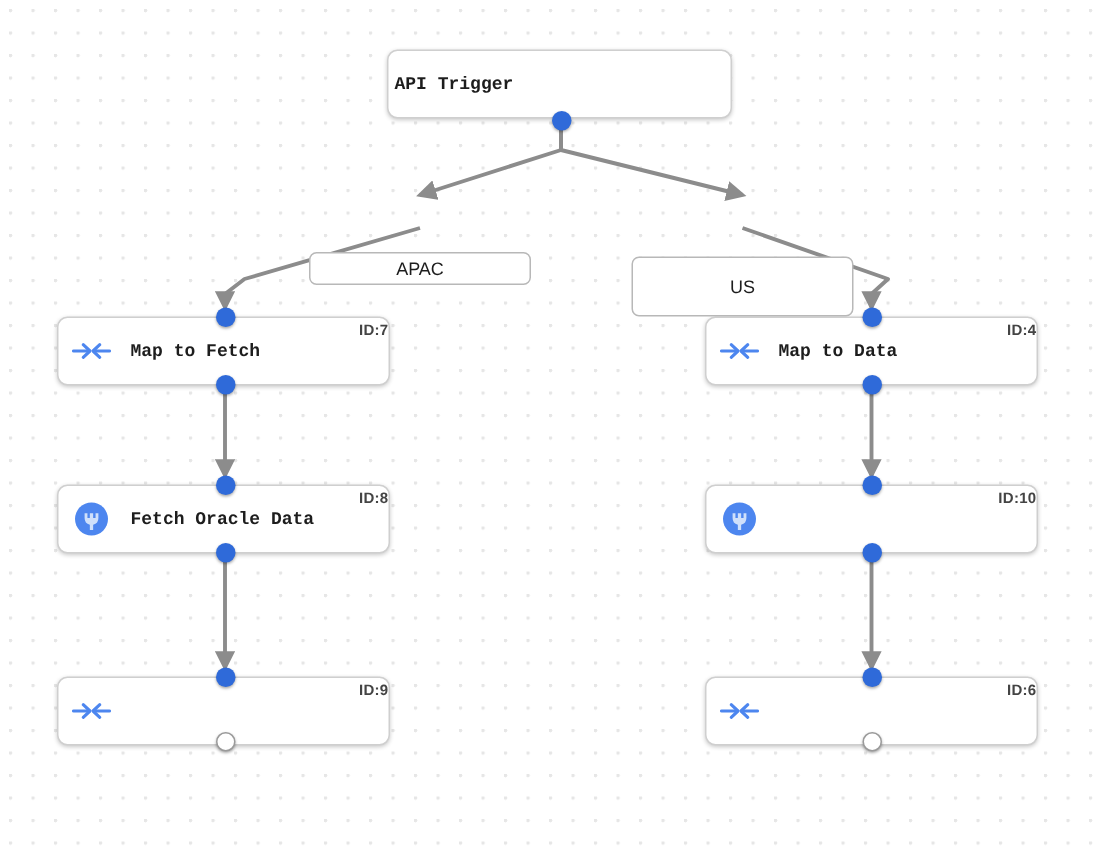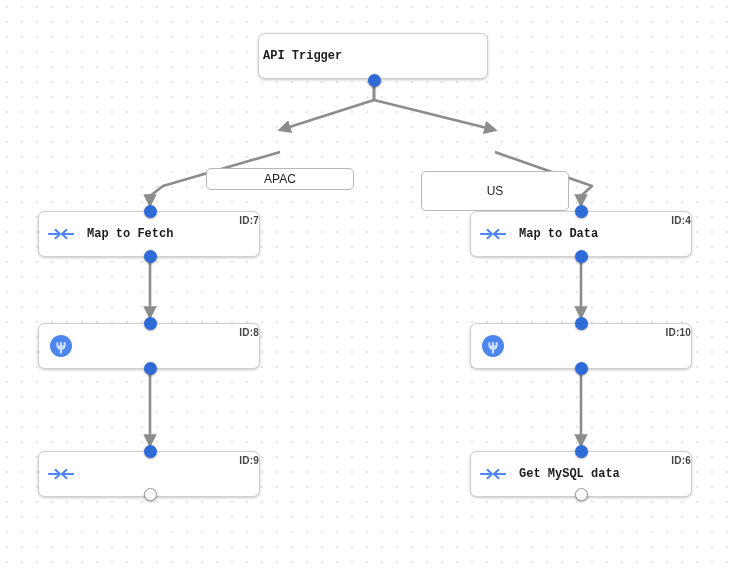--- a/index.html
+++ b/index.html
@@ -156,20 +156,21 @@
         </div>
       </div>
       <div class="node" style="left: 38px; top: 323px; width: 222px; height: 46px;">
         <div class="node-body">
           <div class="icon-box">
             <svg width="24" height="24" viewBox="0 0 24 24" xmlns="http://www.w3.org/2000/svg">
               <circle cx="12" cy="12" r="11" fill="#4d86ef"></circle>
               <path d="M7.4 8.2 v3.1 a4.6 4.6 0 0 0 3.5 4.5 v3.6 h2.2 v-3.6 a4.6 4.6 0 0 0 3.5 -4.5 v-3.1 h-1.9 v3.2 h-1.6 v-3.2 h-2.2 v3.2 h-1.6 v-3.2 z" fill="#cfe0fb"></path>
             </svg>
           </div>
+          <div class="node-label">Fetch Oracle Data</div>
           <div class="node-id">ID:8</div>
         </div>
       </div>
       <div class="node" style="left: 38px; top: 451px; width: 222px; height: 46px;">
         <div class="node-body">
           <div class="icon-box">
             <svg width="26" height="18" viewBox="0 0 26 18" xmlns="http://www.w3.org/2000/svg">
               <g stroke="#4d86ef" stroke-width="2.1" stroke-linecap="round" fill="none">
                 <line x1="1" y1="9" x2="11" y2="9"></line>
                 <polyline points="7.5,4.8 12,9 7.5,13.2" stroke-linejoin="round"></polyline>
@@ -213,21 +214,20 @@
           <div class="icon-box">
             <svg width="26" height="18" viewBox="0 0 26 18" xmlns="http://www.w3.org/2000/svg">
               <g stroke="#4d86ef" stroke-width="2.1" stroke-linecap="round" fill="none">
                 <line x1="1" y1="9" x2="11" y2="9"></line>
                 <polyline points="7.5,4.8 12,9 7.5,13.2" stroke-linejoin="round"></polyline>
                 <line x1="25" y1="9" x2="15" y2="9"></line>
                 <polyline points="18.5,4.8 14,9 18.5,13.2" stroke-linejoin="round"></polyline>
               </g>
             </svg>
           </div>
-          <div class="node-label">Get MySQL data</div>
           <div class="node-id">ID:6</div>
         </div>
       </div>
     </div>
   <div id="branch-layer">
       <div class="branch-label" style="left: 206px; top: 130px; width: 148px; height: 22px; margin-top: 38px;">
         <span>APAC</span>
       </div>
       <div class="branch-label" style="left: 421px; top: 130px; width: 148px; height: 40px; margin-top: 41px;">
         <span>US</span>

